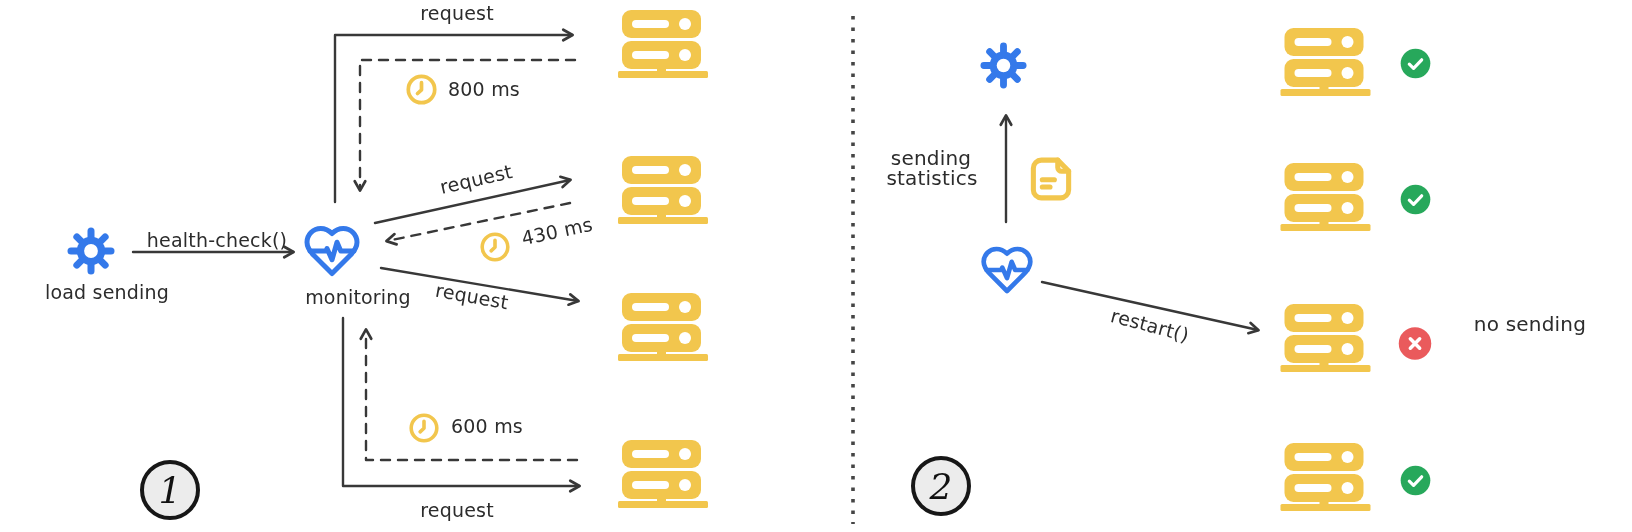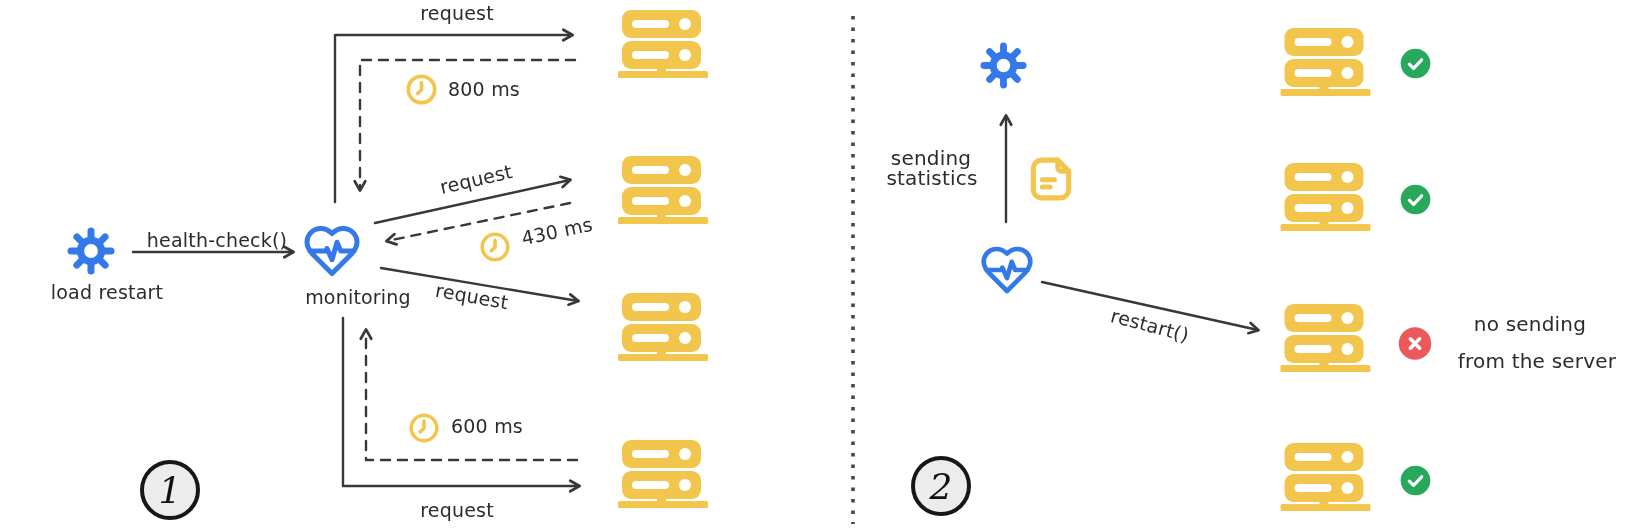--- a/index.html
+++ b/index.html
@@ -153,21 +153,21 @@
       <use href="#sym-clock"></use>
     </svg>
   <svg class="ico" style="left:408px;top:412px;width:32px;height:32px">
       <use href="#sym-clock"></use>
     </svg>
 
   <div class="badge" style="left:140px;top:460px">
     <span>1</span>
   </div>
 
-  <div class="lbl" style="left:107px;top:292px">load restart</div>
+  <div class="lbl" style="left:107px;top:292px">load sending</div>
   <div class="lbl" style="left:217px;top:240px">health-check()</div>
   <div class="lbl" style="left:358px;top:297px">monitoring</div>
   <div class="lbl" style="left:457px;top:13px">request</div>
   <div class="lbl rot-n13" style="left:476px;top:179px">request</div>
   <div class="lbl rot-p10" style="left:472px;top:296px">request</div>
   <div class="lbl" style="left:457px;top:510px">request</div>
   <div class="lbl" style="left:484px;top:89px">800 ms</div>
   <div class="lbl rot-n12" style="left:557px;top:231px">430 ms</div>
   <div class="lbl" style="left:487px;top:426px">600 ms</div>
 
@@ -208,15 +208,14 @@
     </svg>
 
   <div class="badge" style="left:911px;top:456px">
     <span>2</span>
   </div>
 
   <div class="lbl big" style="left:931px;top:158px">sending</div>
   <div class="lbl big" style="left:932px;top:178px">statistics</div>
   <div class="lbl rot-p15" style="left:1150px;top:325px">restart()</div>
   <div class="lbl big" style="left:1530px;top:324px">no sending</div>
-  <div class="lbl big" style="left:1537px;top:361px">from the server</div>
 
 </div>
 
 </body></html>

